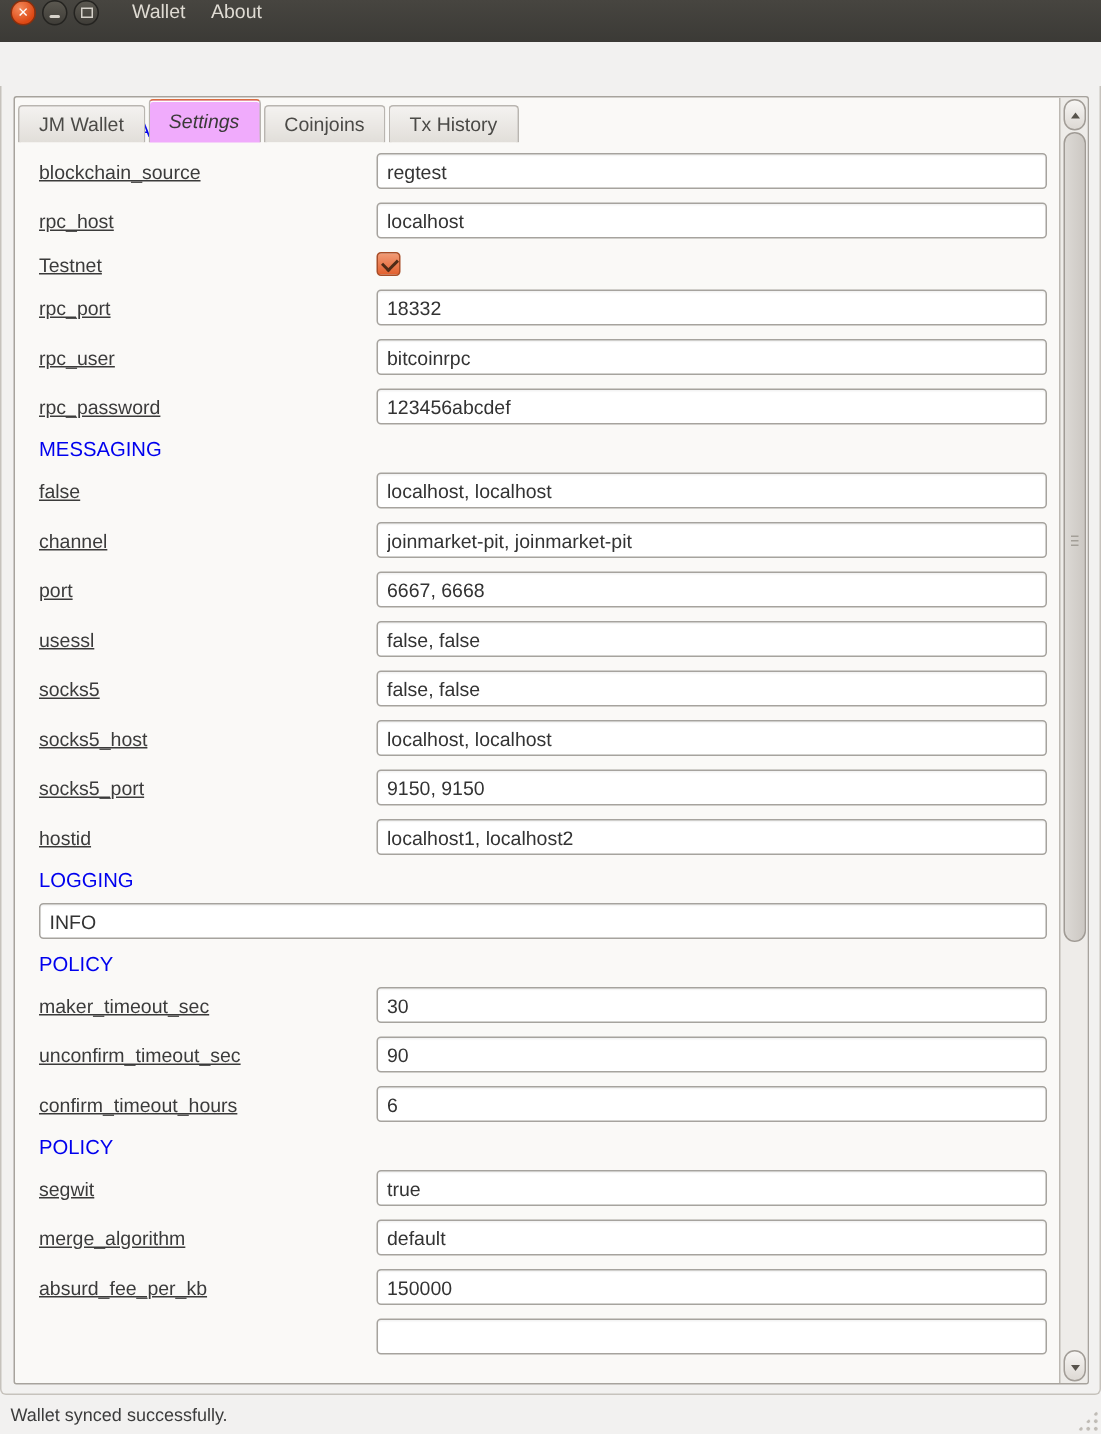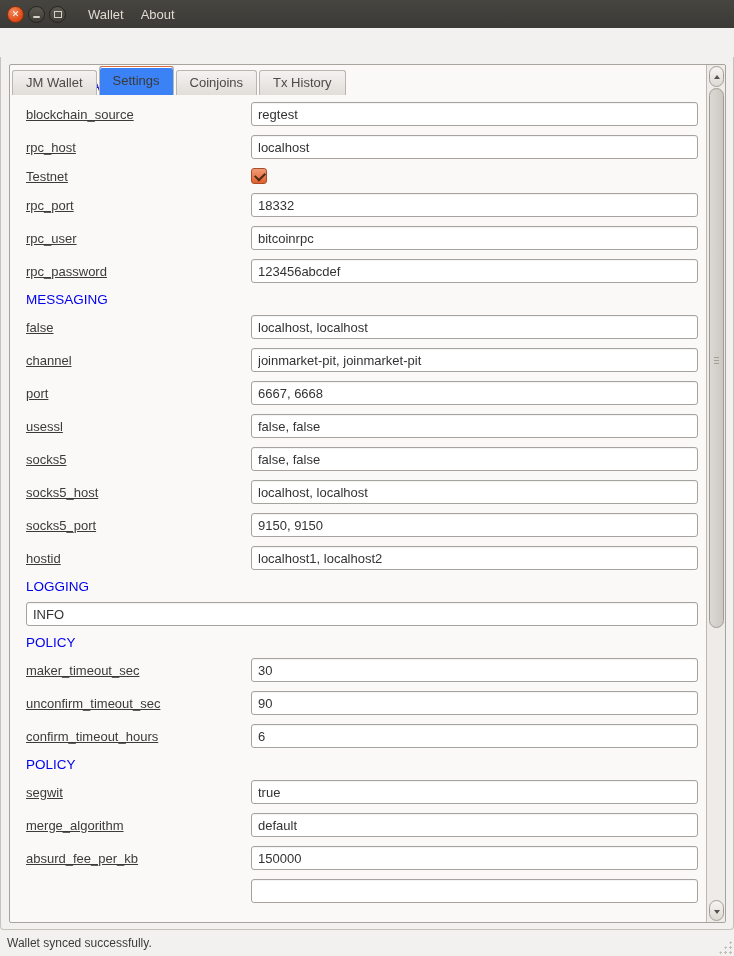--- a/index.html
+++ b/index.html
@@ -1,41 +1,41 @@
 <!DOCTYPE html>
 <html><head>
 <meta charset="utf-8">
 <style>
   html,body{margin:0;padding:0;background:#d8d4cf;}
   .window{position:relative;width:734px;height:956px;background:#f2f1f0;overflow:hidden;
           font-family:"Liberation Sans","DejaVu Sans",sans-serif;}
 
   
   .titlebar{position:absolute;top:0;left:0;right:0;height:28px;
-            background:linear-gradient(#474540,#3b3a36);display:flex;align-items:center;
+            background:linear-gradient(#474540,#3b3a36);display:flex;
             padding-left:7px;box-sizing:border-box;}
   .winbtn{width:15px;height:15px;border-radius:50%;margin-right:4px;position:relative;flex:none;}
   .winbtn.close{background:radial-gradient(circle at 35% 30%,#f48a5b,#dd4814 70%);border:1px solid #892f0d;}
   .winbtn.close::before{content:"✕";position:absolute;left:0;right:0;top:1px;text-align:center;
             color:#fff;font-size:9px;line-height:13px;font-weight:bold;}
   .winbtn.dark{background:linear-gradient(#5b5850,#3f3d38);border:1px solid #242320;}
   .winbtn.min::before{content:"";position:absolute;left:4px;right:4px;top:9px;height:2px;background:#d6d2ca;border-radius:1px;}
   .winbtn.max::before{content:"";position:absolute;left:4px;top:4px;width:6px;height:5px;border:1.5px solid #d6d2ca;}
   .menus{margin-left:18px;display:flex;gap:17px;color:#dfdbd3;font-size:13px;}
   .menu-item{cursor:default;}
 
   
   .tabbar{position:absolute;top:28px;left:12px;right:0;height:29px;display:flex;
           align-items:flex-end;padding-left:0;margin-top:38px;}
   .tabbar::after{content:"";position:absolute;left:0;right:0;bottom:0;height:1px;background:#b9b5b0;z-index:0;}
   .tab{box-sizing:border-box;font-size:13px;color:#4b4a47;padding:0 13px;height:25px;line-height:24px;
        background:linear-gradient(#f4f2f0,#e1ded9);border:1px solid #b9b5b0;border-bottom:none;
        border-radius:3px 3px 0 0;margin-right:2px;position:relative;z-index:1;white-space:nowrap;}
-  .tab.active{height:29px;line-height:28px;background:#3b82f6;border-top:1px solid #da6c42;
-       box-shadow:inset 0 1px 0 #fdfdfc;z-index:3;color:#3a3a38;}
+  .tab.active{height:29px;line-height:28px;background:#f0abfc;border-top:1px solid #da6c42;
+       box-shadow:inset 0 1px 0 #fdfdfc;z-index:3;color:#3a3a38;font-style:italic;}
 
   
   .pane{position:absolute;top:57px;left:0;right:0;bottom:26px;background:#f2f1f0;
         border:1px solid #c6c2bc;border-top:none;border-radius:0 0 4px 4px;box-sizing:border-box;}
 
   
   .scrollarea{position:absolute;top:7px;left:8px;right:7px;bottom:6px;background:#faf9f7;
         border:1px solid #a7a39d;border-radius:2px;overflow:hidden;padding-left:20px;}
   .form{position:absolute;top:0;left:0;right:19px;bottom:0;padding:14px 8px 0 16px;
         box-sizing:border-box;overflow:hidden;}

